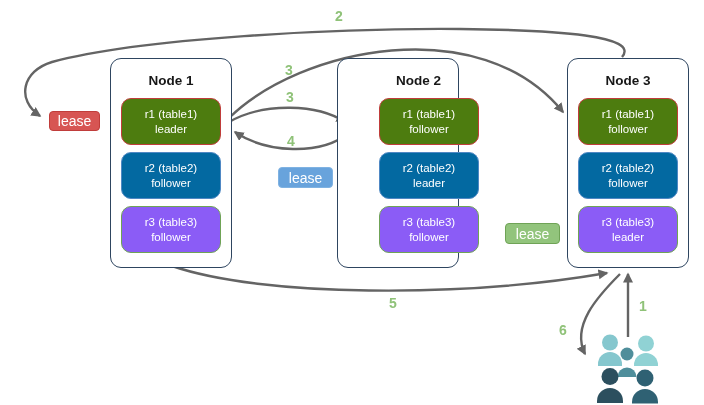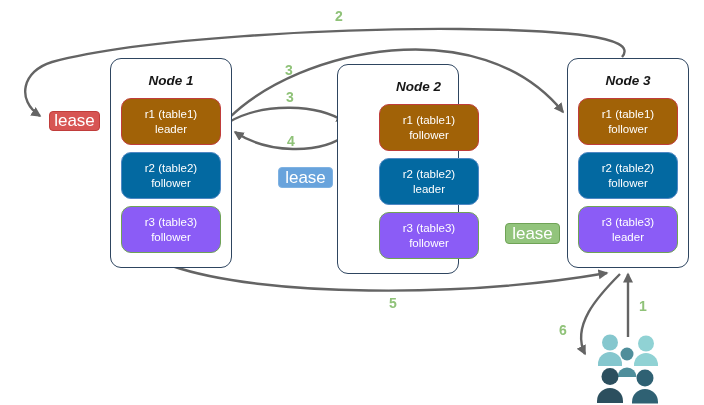--- a/index.html
+++ b/index.html
@@ -7,33 +7,33 @@
     position:relative;width:704px;height:405px;background:#ffffff;
     font-family:"Liberation Sans",sans-serif;overflow:hidden;
   }
   svg.overlay{position:absolute;left:0;top:0;width:704px;height:405px;}
   .node{
     position:absolute;width:122px;height:210px;background:#ffffff;
     border:1.6px solid #2e4560;border-radius:11px;box-sizing:border-box;
   }
   .node-title{
     text-align:center;font-weight:bold;font-size:13.5px;color:#171717;
-    margin-top:13px;margin-bottom:9px;line-height:17px;font-style:italic;
+    margin-top:13px;margin-bottom:9px;line-height:17px;
   }
   .replica{
     width:100px;height:47px;margin:0 auto 7px auto;border-radius:10px;
     display:flex;flex-direction:column;align-items:center;justify-content:center;
     color:#ffffff;font-size:11.5px;line-height:15px;text-align:center;
     box-sizing:border-box;border:1.6px solid transparent;
   }
-  .replica.red{background:#a16207;border-color:#c03d3b;border-radius:10px;}
+  .replica.red{background:#4d7c0f;border-color:#c03d3b;border-radius:10px;}
   .replica.blue{background:#0369a1;border-color:#4f88c4;}
   .replica.green{background:#8b5cf6;border-color:#6fa356;}
   .lease{
-    position:absolute;border-radius:4px;color:#ffffff;font-size:17px;
+    position:absolute;border-radius:4px;color:#ffffff;font-size:14px;
     display:flex;align-items:center;justify-content:center;
     box-sizing:border-box;border:1.6px solid transparent;
   }
   .lease.red{left:49px;top:111px;width:51px;height:20px;background:#d75553;border-color:#c03d3b;}
   .lease.blue{left:278px;top:167px;width:55px;height:21px;background:#68a3dc;border-color:#7fb2e2;}
   .lease.green{left:505px;top:223px;width:55px;height:21px;background:#92c47c;border-color:#6fa356;}
   .step{
     position:absolute;transform:translate(-50%,-50%);
     color:#8fc278;font-weight:bold;font-size:14px;
   }
@@ -94,21 +94,21 @@
     <div class="replica blue">
       <span>r2 (table2)</span>
       <span>follower</span>
     </div>
     <div class="replica green">
       <span>r3 (table3)</span>
       <span>follower</span>
     </div>
   </div>
 
-  <div class="node" style="left:337px;top:64px;padding-left:41px;">
+  <div class="node" style="left:337px;top:58px;padding-left:41px;">
     <div class="node-title">Node 2</div>
     <div class="replica red">
       <span>r1 (table1)</span>
       <span>follower</span>
     </div>
     <div class="replica blue">
       <span>r2 (table2)</span>
       <span>leader</span>
     </div>
     <div class="replica green">

